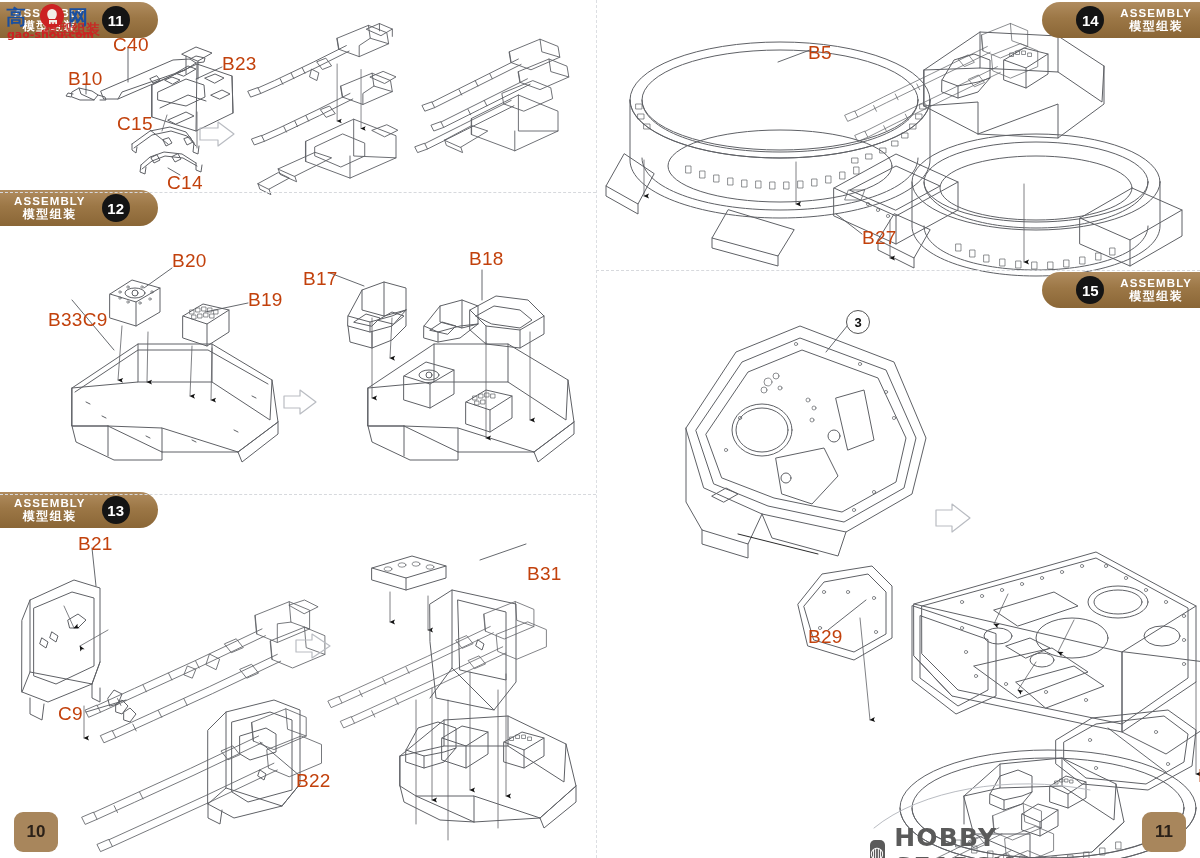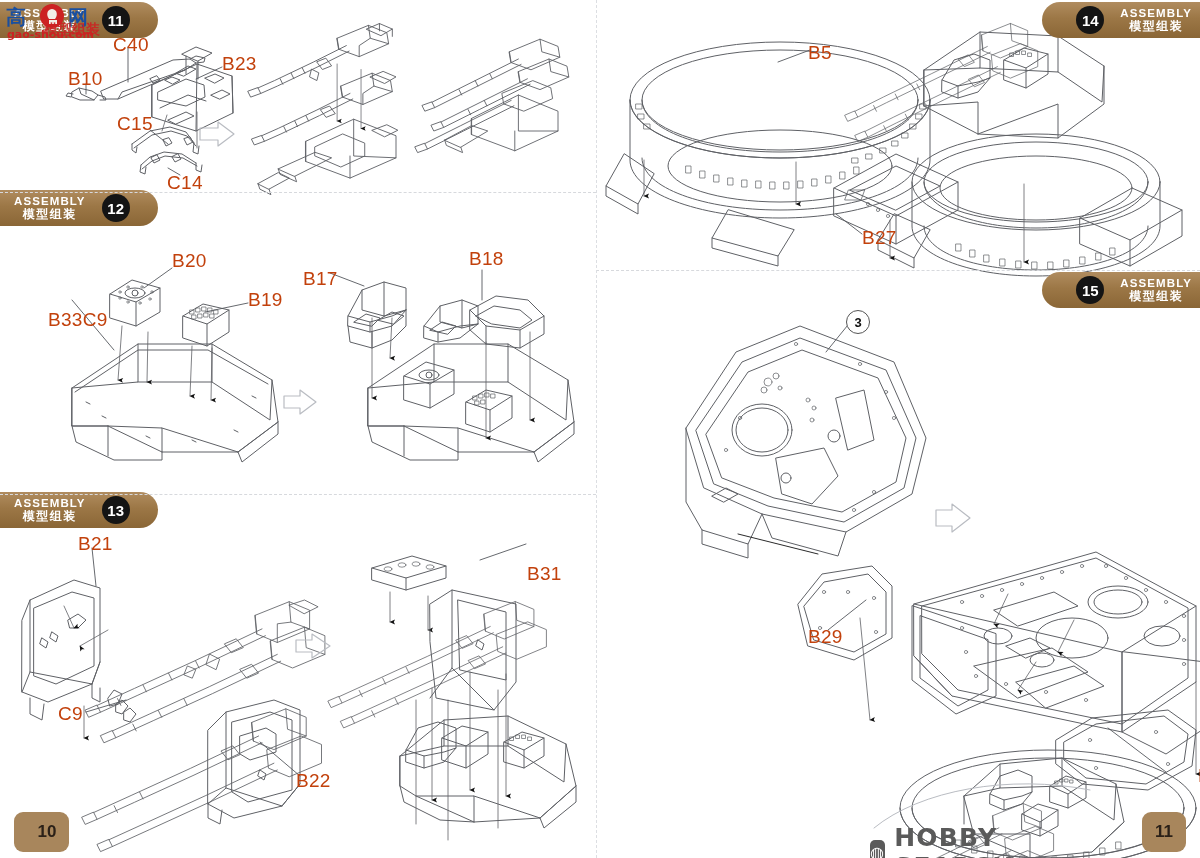--- a/index.html
+++ b/index.html
@@ -845,21 +845,21 @@
   <span class="lbl" style="left:296px;top:770px;">B22</span>
   <span class="lbl" style="left:527px;top:527px;margin-top:36px;">B31</span>
 
   <span class="lbl" style="left:808px;top:42px;">B5</span>
   <span class="lbl" style="left:862px;top:227px;">B27</span>
 
   <span class="lbl" style="left:800px;top:626px;margin-left:8px;">B29</span>
   <span class="lbl" style="left:1158px;top:765px;margin-left:40px;">B30</span>
   <div class="callout" style="left:846px;top:310px;">3</div>
 
-  <div class="pagechip" style="left:14px;top:812px;padding-left:11px;">10</div>
+  <div class="pagechip" style="left:14px;top:812px;">10</div>
   <div class="pagechip" style="left:1142px;top:812px;">11</div>
 
   <div class="wm-gs">
     <svg width="150" height="40" viewBox="0 0 150 40">
       <text x="2" y="22" font-family="DejaVu Sans, sans-serif" font-size="20" font-weight="bold" fill="#1a4fa0">高</text>
       <circle cx="48" cy="14" r="12" fill="#cc2222"></circle>
       <path d="M44,9 q4,-4 8,0 q2,4 -1,8 l-6,0 q-3,-4 -1,-8 Z" fill="#f2efe6"></path>
       <path d="M45,18 l8,0 l0,4 l-8,0 Z" fill="#f2efe6"></path>
       <text x="64" y="22" font-family="DejaVu Sans, sans-serif" font-size="20" font-weight="bold" fill="#1a4fa0">网</text>
       <text x="3" y="36" font-family="DejaVu Sans, sans-serif" font-size="11" font-weight="bold" fill="#cc2222">gao-shou.com</text>

